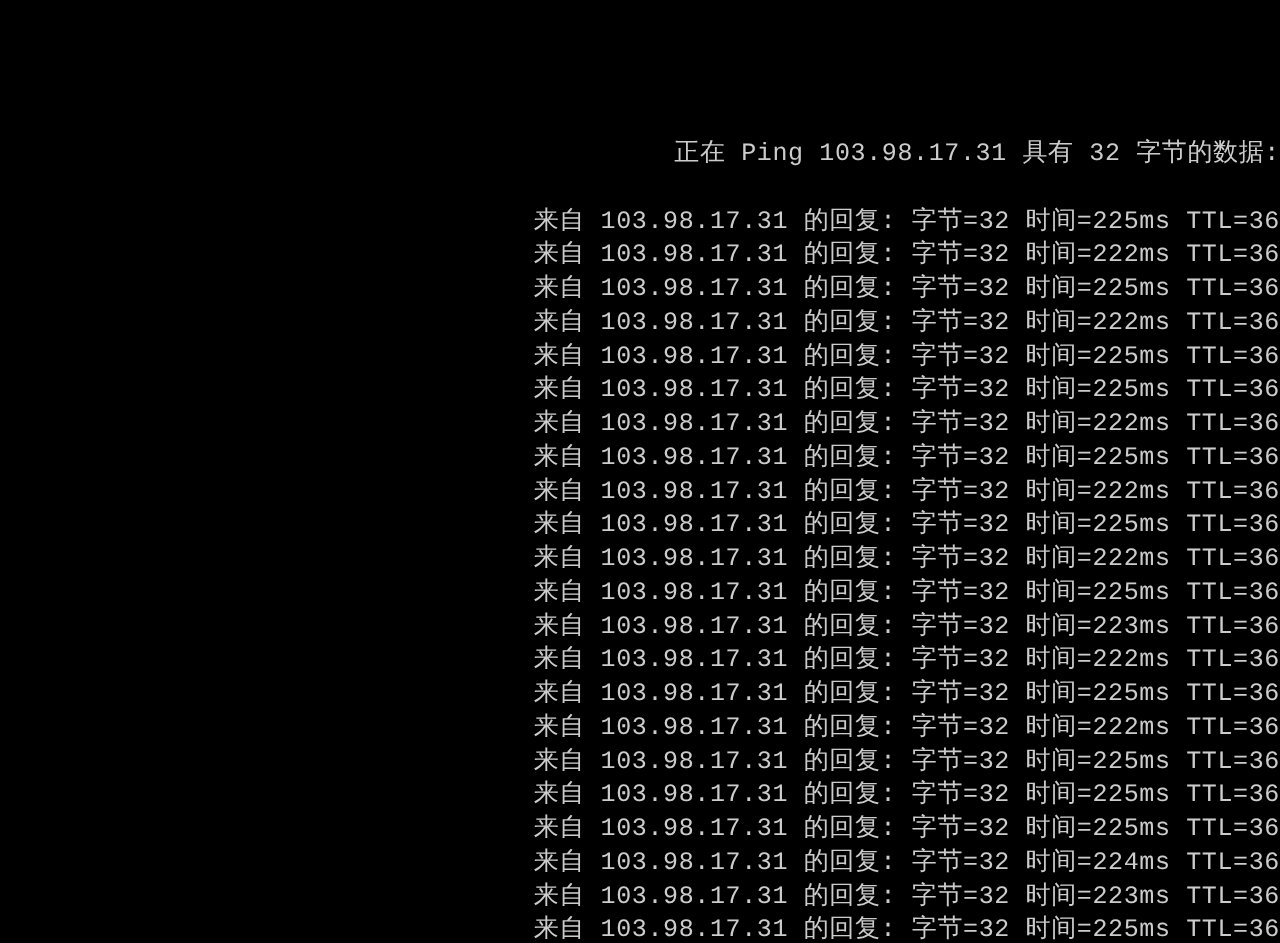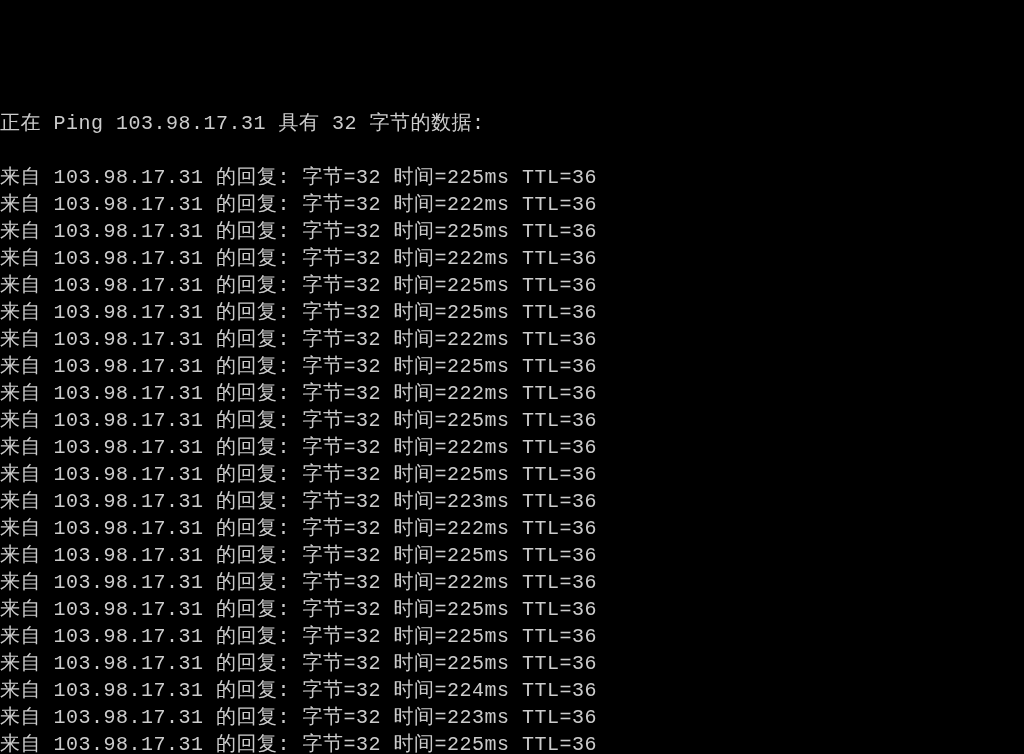--- a/index.html
+++ b/index.html
@@ -1,15 +1,15 @@
 <!DOCTYPE html>
 <html><head>
   <meta charset="utf-8">
   <style>
-    * { margin: 0; padding: 0; box-sizing: border-box; }
+    * { margin: 0; padding: 0; box-sizing: border-box; text-align: right; }
     body {
       background: #000000;
       color: #cccccc;
       font-family: "SimSun", "NSimSun", "Courier New", monospace;
       font-size: 20px;
       line-height: 1.35;
       width: 1024px;
       height: 754px;
       overflow: hidden;
       padding: 2px 0 0 0;

